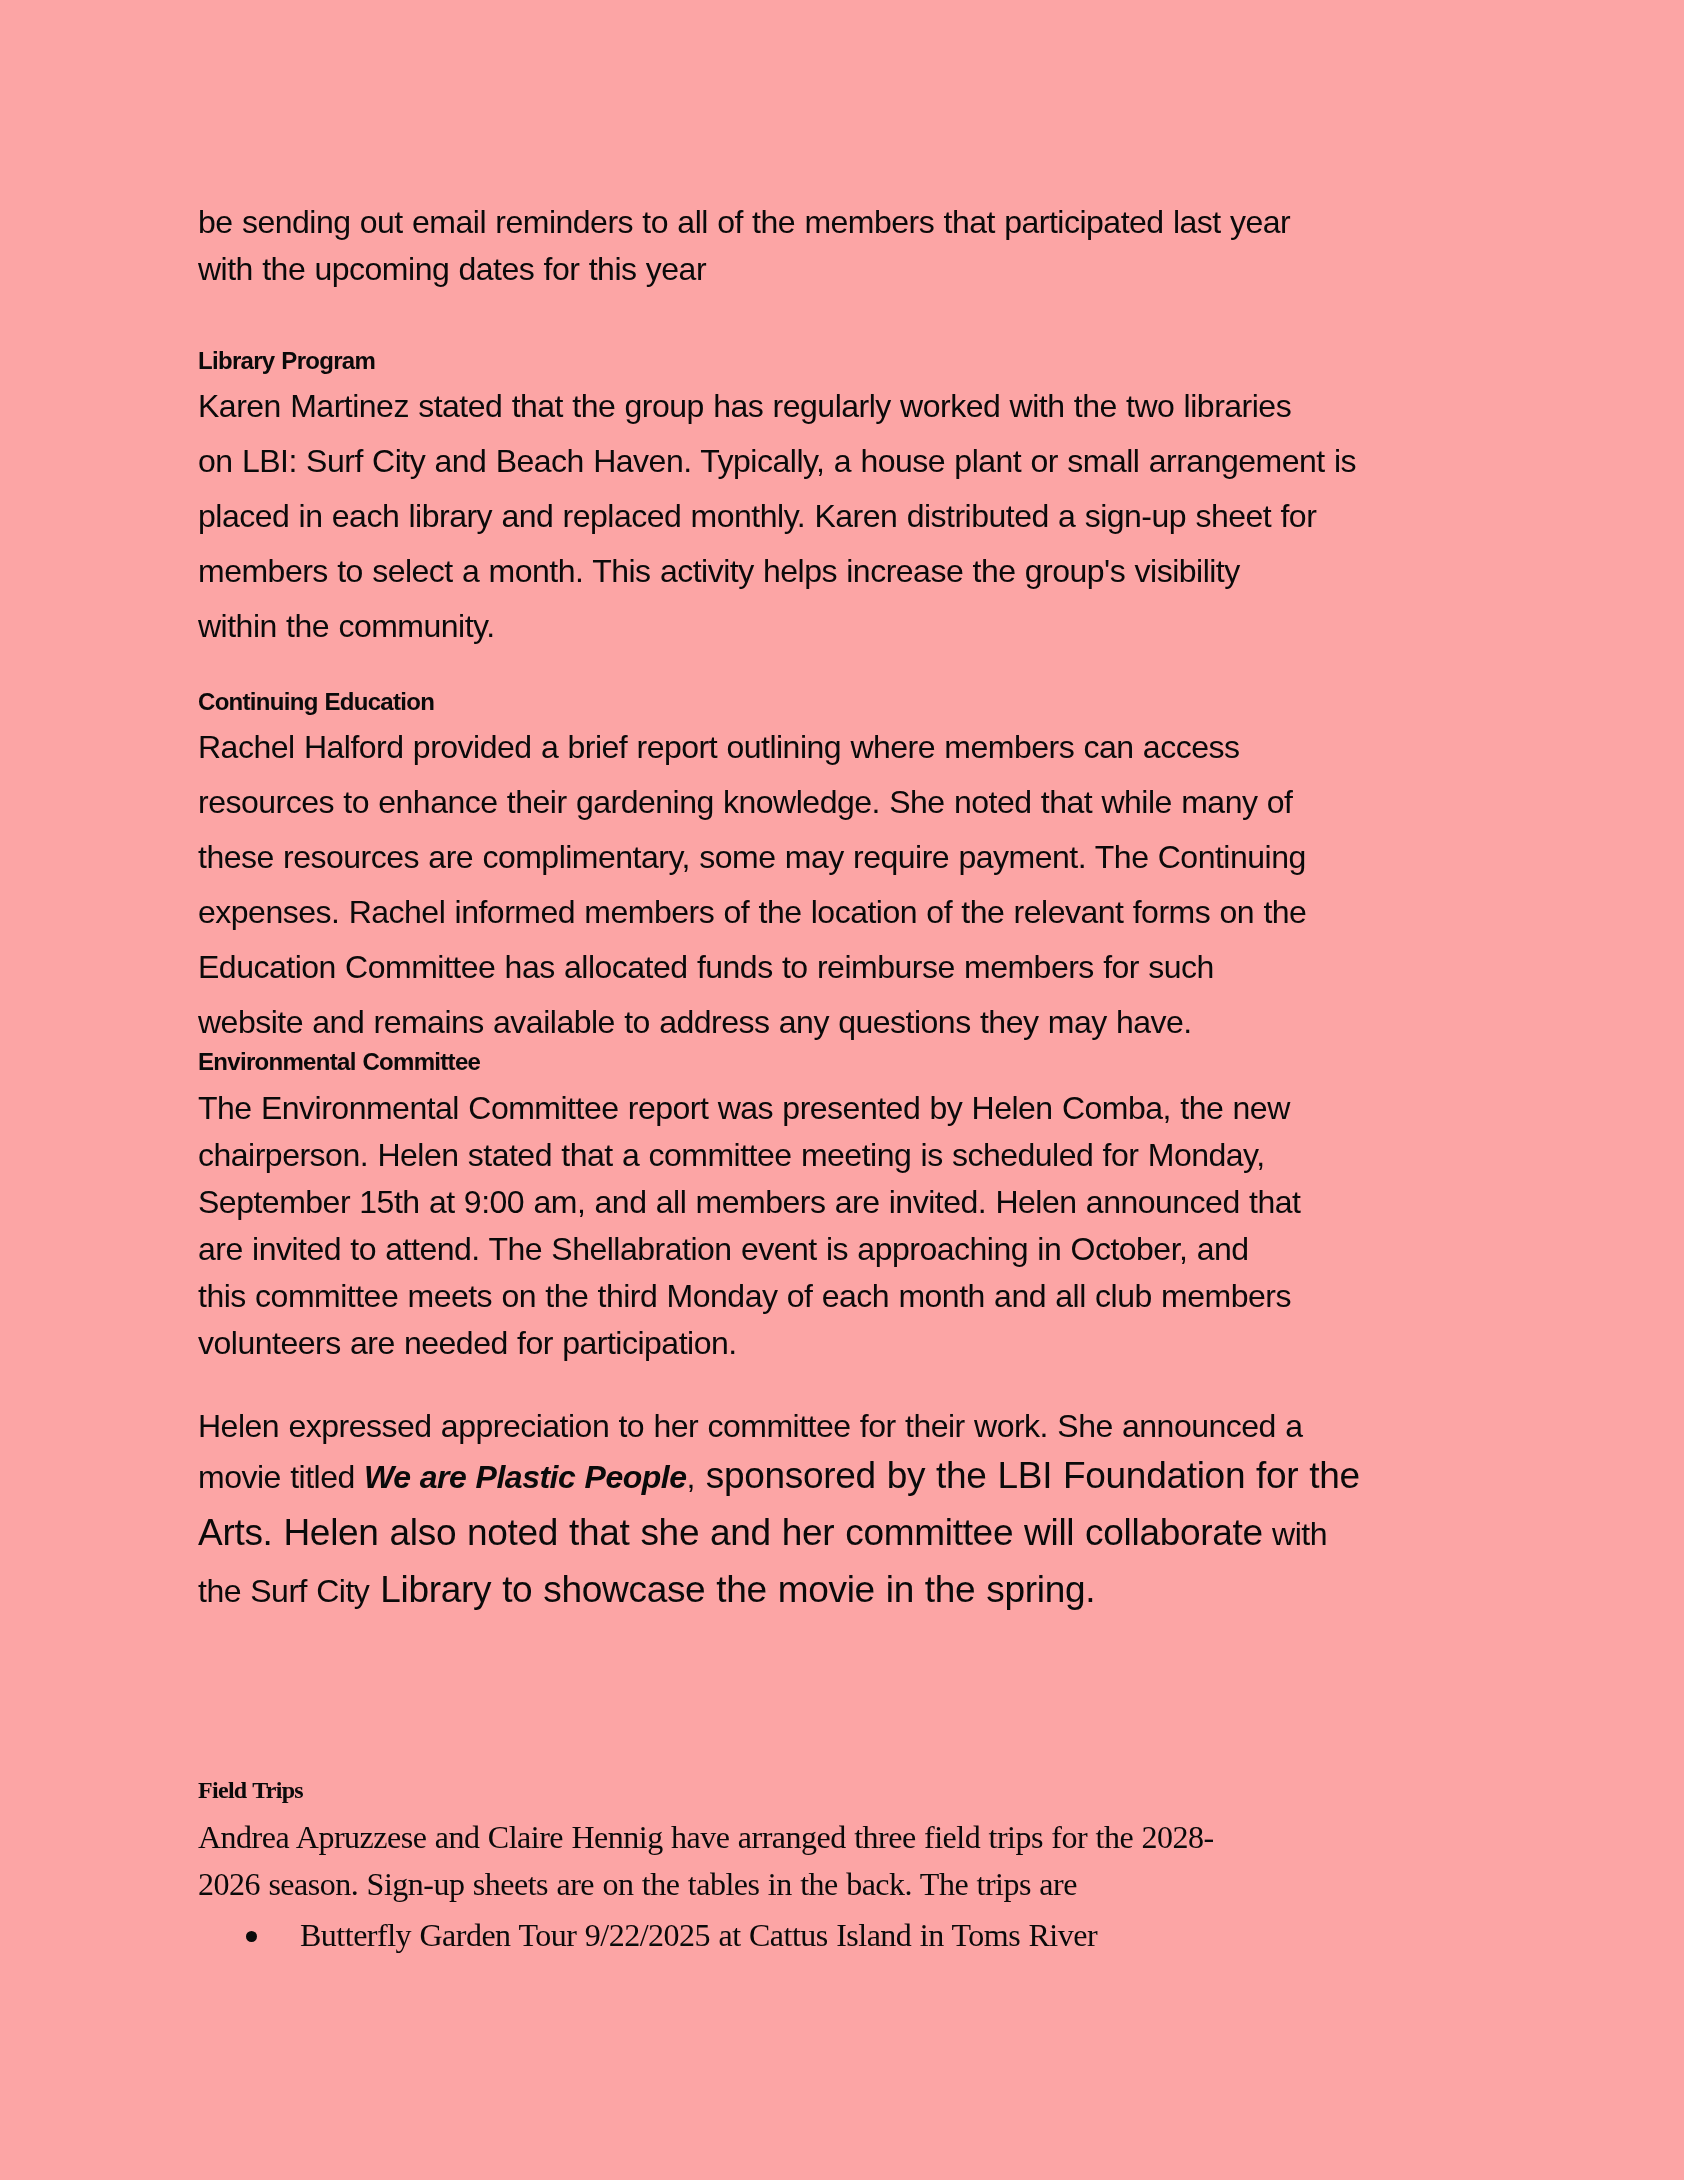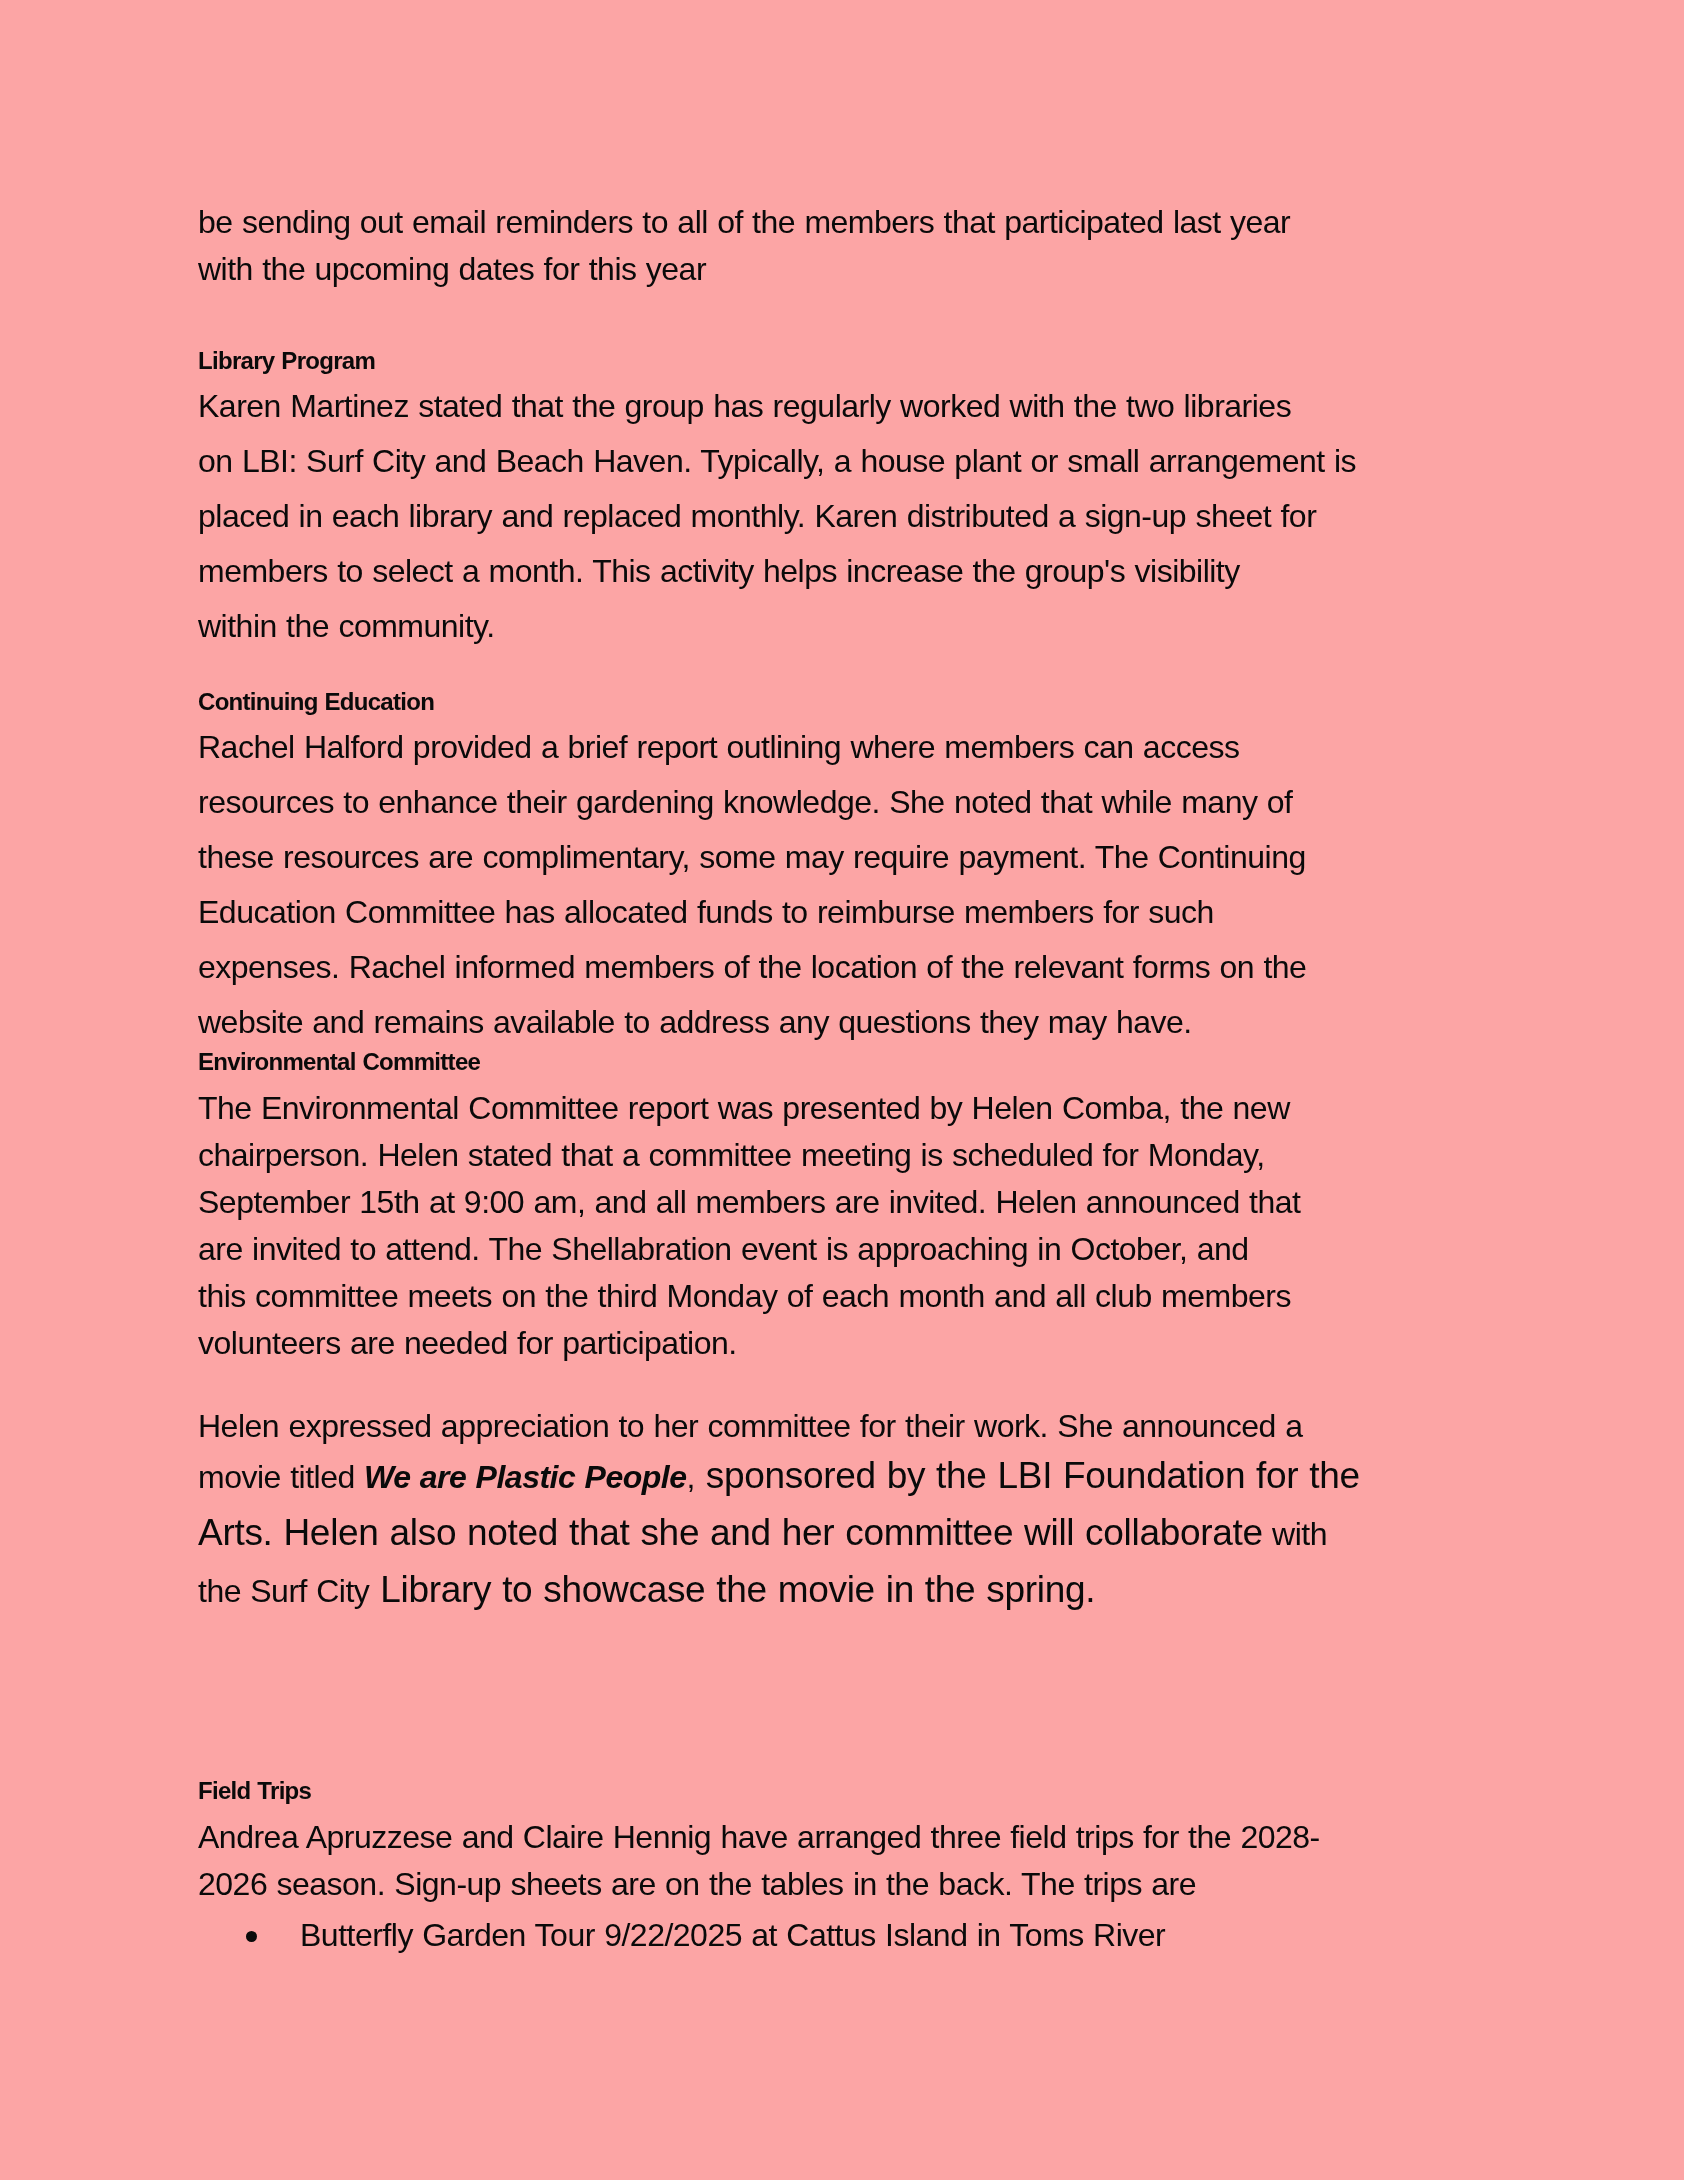--- a/index.html
+++ b/index.html
@@ -45,21 +45,21 @@
   }
   .line { display: block; white-space: nowrap; }
   .big { font-size: 37px; letter-spacing: -0.3px; }
   .title-em { font-weight: bold; font-style: italic; }
 
   #intro     { top: 199px; }
   #library   { top: 337px; }
   #contedu   { top: 678px; }
   #environ   { top: 1038px; }
   #env-extra { top: 1402px; }
-  #trips     { top: 1767px; }
+  #trips     { top: 1767px; font-family: Liberation Serif, serif; }
 
   .bullet-list {
     list-style: none;
     margin: 4px;
     padding: 0;
   }
   .bullet-item {
     position: relative;
     padding-left: 98px;
     line-height: 47px;
@@ -97,22 +97,22 @@
       <span class="line">within the community.</span>
     </p>
   </div>
 
   <div class="block" id="contedu">
     <h2 class="heading">Continuing Education</h2>
     <p class="para lh64" style="margin-top:-5.1px;">
       <span class="line">Rachel Halford provided a brief report outlining where members can access</span>
       <span class="line">resources to enhance their gardening knowledge. She noted that while many of</span>
       <span class="line">these resources are complimentary, some may require payment. The Continuing</span>
+      <span class="line">expenses. Rachel informed members of the location of the relevant forms on the</span>
       <span class="line">Education Committee has allocated funds to reimburse members for such</span>
-      <span class="line">expenses. Rachel informed members of the location of the relevant forms on the</span>
       <span class="line">website and remains available to address any questions they may have.</span>
     </p>
   </div>
 
   <div class="block" id="environ">
     <h2 class="heading">Environmental Committee</h2>
     <p class="para lh55">
       <span class="line">The Environmental Committee report was presented by Helen Comba, the new</span>
       <span class="line">chairperson. Helen stated that a committee meeting is scheduled for Monday,</span>
       <span class="line">September 15th at 9:00 am, and all members are invited. Helen announced that</span>

